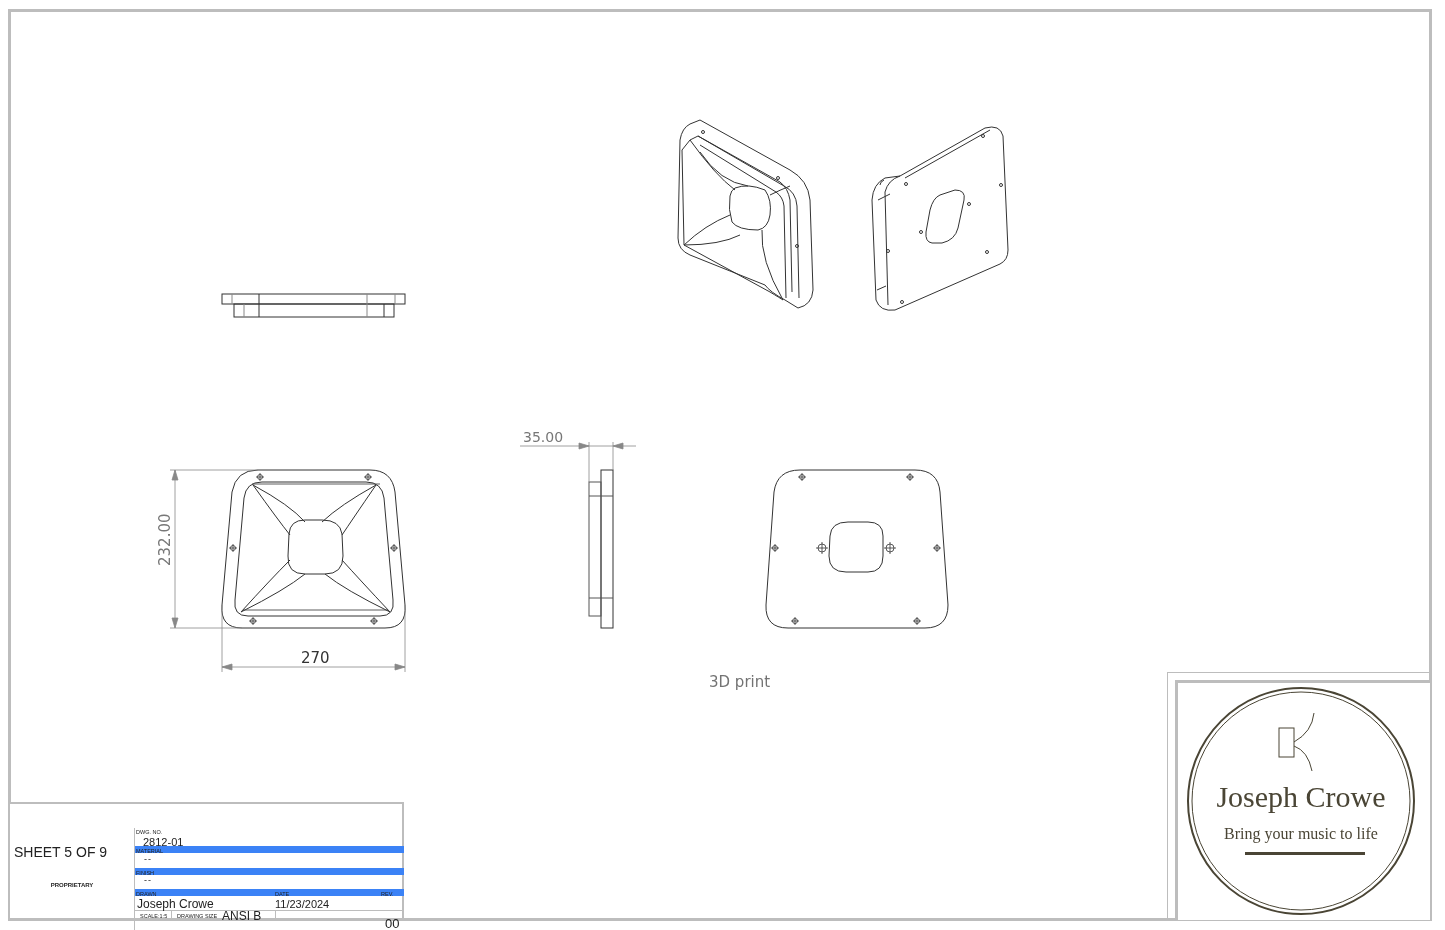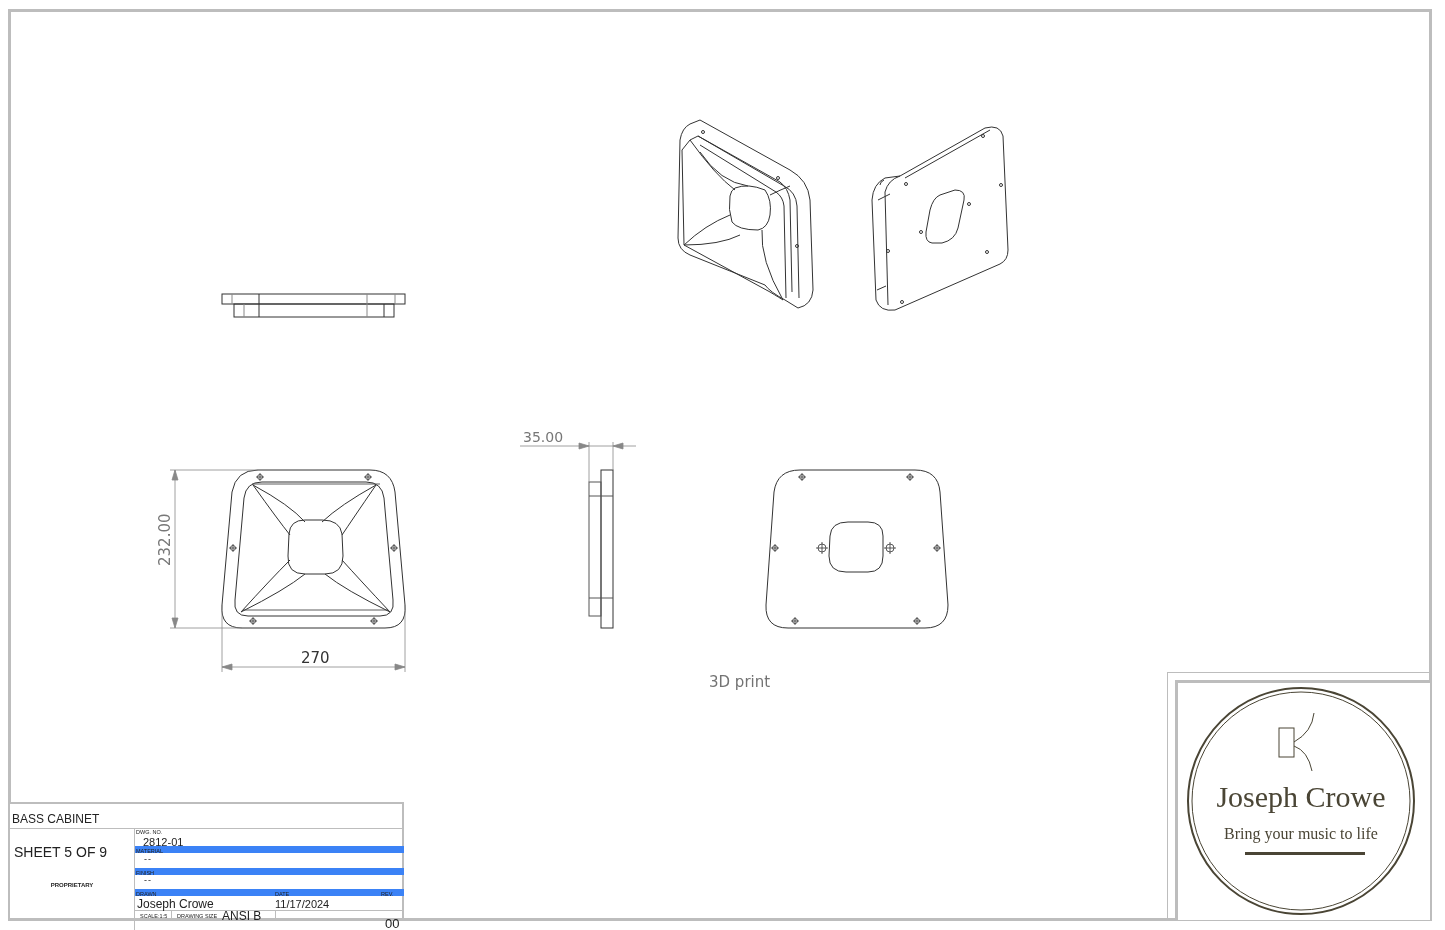--- a/index.html
+++ b/index.html
@@ -171,44 +171,41 @@
       <circle cx="917" cy="621" r="2.5"></circle>
         <line x1="913" y1="621" x2="921" y2="621"></line>
         <line x1="917" y1="617" x2="917" y2="625"></line>
     </g>
   </g>
 </svg>
 
 <div class="note-label">3D print</div>
 
 <div class="title-block">
-  <div class="tb-row-title">
-    <span class="tb-title">BASS CABINET</span>
-  </div>
   <div class="tb-left">
     <span class="tb-sheet">SHEET 5 OF 9</span>
     <span class="tb-prop">PROPRIETARY</span>
   </div>
   <div class="tb-cell" style="top:24px;height:18px;">
     <span class="tb-label">DWG. NO.</span>
     <span class="tb-value" style="top:8px;">2812-01</span>
   </div>
   <div class="tb-cell" style="top:43px;height:21px;">
     <span class="tb-label">MATERIAL</span>
     <span class="tb-dash" style="top:7px;">--</span>
   </div>
   <div class="tb-cell" style="top:65px;height:20px;">
     <span class="tb-label">FINISH</span>
     <span class="tb-dash" style="top:6px;">--</span>
   </div>
   <div class="tb-cell" style="top:86px;height:20px;border-bottom:1px solid #bdbdbd;">
     <span class="tb-label">DRAWN</span>
     <span class="tb-value" style="left:2px;top:7px;font-size:12px;">Joseph Crowe</span>
     <span class="tb-label" style="left:140px;">DATE</span>
-    <span class="tb-value" style="left:140px;top:8px;">11/17/2024</span>
+    <span class="tb-value" style="left:140px;top:8px;">11/23/2024</span>
     <span class="tb-label" style="left:246px;">REV.</span>
     <span class="tb-value" style="left:250px;top:6px;font-size:13px;margin-top:20px;">00</span>
   </div>
   <div class="tb-cell" style="top:107px;height:10px;border-bottom:none;">
     <span class="tb-label" style="left:5px;top:2px;">SCALE:1:5</span>
     <span style="position:absolute;left:36px;top:0;height:10px;border-left:1px solid #bdbdbd;"></span>
     <span class="tb-label" style="left:42px;top:2px;">DRAWING SIZE</span>
     <span class="tb-value" style="left:87px;top:-2px;font-size:12px;">ANSI B</span>
     <span style="position:absolute;left:140px;top:0;height:10px;border-left:1px solid #bdbdbd;"></span>
   </div>

